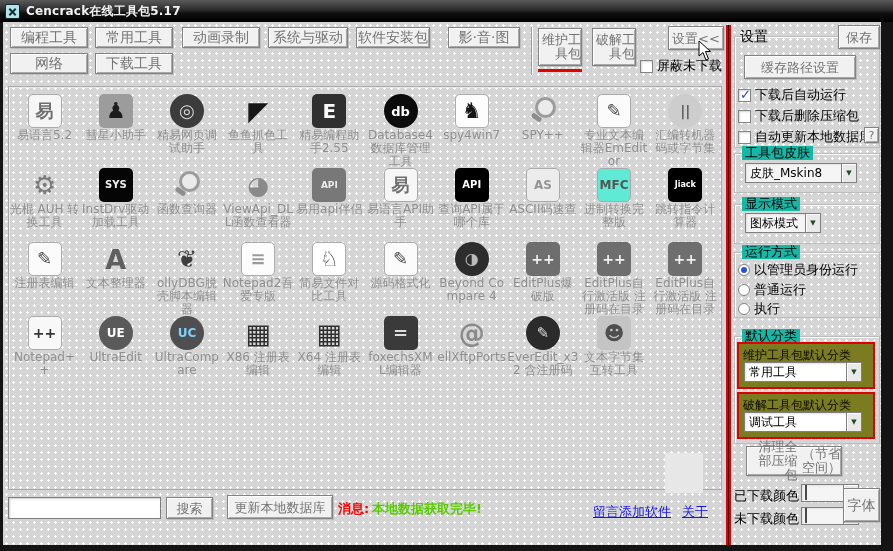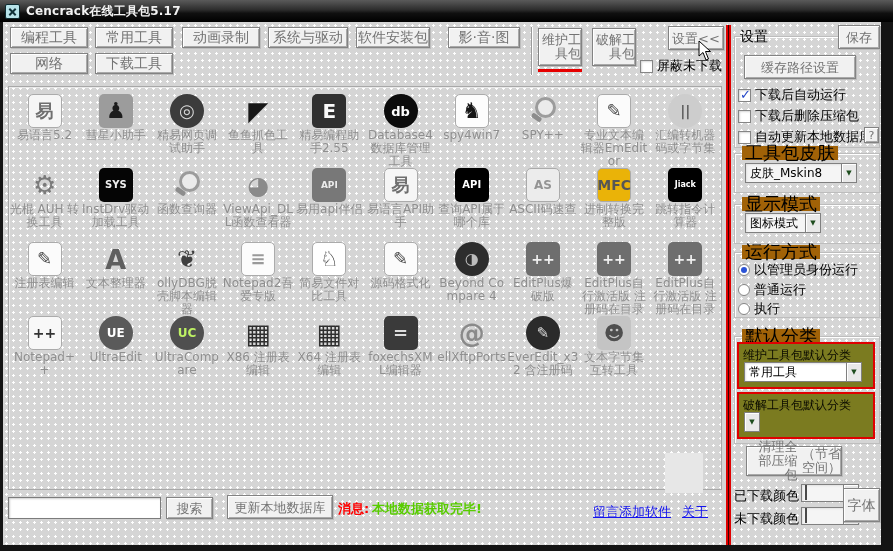--- a/index.html
+++ b/index.html
@@ -46,21 +46,21 @@
   .combo{position:absolute;display:flex;z-index:5}
   .combo-field{flex:1;background:#f5f5f5;border:1px solid #808080;border-right:none;font-size:12px;color:#000;
     padding:2px 4px;white-space:nowrap;overflow:hidden;line-height:14px;box-shadow:inset 1px 1px 2px #e2e2e2}
   .combo-arrow{width:16px;background:#e9e9e9;border:1px solid #808080;box-shadow:inset 1px 1px 0 #fff;
     display:flex;align-items:center;justify-content:center}
   .combo-arrow::after{content:"▼";font-size:7px;color:#1e4d1e}
   .swatch{width:26px;height:12px;border:1px solid #4a4a4a;margin:2px 3px}
 
   
   .group{position:absolute;border:1px solid #bdbdbd;box-shadow:inset 1px 1px 0 #fff;z-index:3}
-  .glabel{position:absolute;font-size:18px;color:#000;background:#a16207;padding:0 3px;line-height:14px;z-index:5}
+  .glabel{position:absolute;font-size:13px;color:#000;background:#14b8a6;padding:0 3px;line-height:14px;z-index:5}
 
   
   .olive{position:absolute;background:#7b7b20;border:2px solid #e00000;z-index:5}
   .olive .olabel{font-size:12px;color:#0a0a00;padding:3px 4px 0;white-space:nowrap}
 
   
   .panel{position:absolute;left:8px;top:86px;width:714px;height:404px;border:1px solid #a8a8a8;
     box-shadow:inset 1px 1px 0 #e9e9e9;z-index:2}
   .tools{position:absolute;left:9px;top:92px;width:712px;display:grid;grid-template-columns:repeat(10,71.2px);
     grid-auto-rows:74px;z-index:3}
@@ -214,21 +214,21 @@
     <div class="tool-icon shape-square" style="background: rgb(0, 0, 0); color: rgb(255, 255, 255); font-size: 10px;">API</div>
     <div class="tool-label">查询API属于哪个库</div>
   </div>
 
   <div class="tool">
     <div class="tool-icon shape-square bordered" style="background: rgb(236, 236, 236); color: rgb(148, 148, 148); font-size: 12px;">AS</div>
     <div class="tool-label">ASCII码速查</div>
   </div>
 
   <div class="tool">
-    <div class="tool-icon shape-square bordered" style="background: #eab308; color: rgb(86, 86, 86); font-size: 14px;">MFC</div>
+    <div class="tool-icon shape-square bordered" style="background: #5eead4; color: rgb(86, 86, 86); font-size: 12px;">MFC</div>
     <div class="tool-label">进制转换完整版</div>
   </div>
 
   <div class="tool">
     <div class="tool-icon shape-square" style="background: rgb(0, 0, 0); color: rgb(255, 255, 255); font-size: 8px;">Jiack</div>
     <div class="tool-label">跳转指令计算器</div>
   </div>
 
   <div class="tool">
     <div class="tool-icon shape-square bordered" style="background: rgb(251, 251, 251); color: rgb(74, 74, 74); font-size: 18px;">✎</div>
@@ -284,21 +284,21 @@
     <div class="tool-icon shape-square bordered" style="background: rgb(248, 248, 248); color: rgb(51, 51, 51); font-size: 14px;">++</div>
     <div class="tool-label">Notepad++</div>
   </div>
 
   <div class="tool">
     <div class="tool-icon shape-circle" style="background: rgb(90, 90, 90); color: rgb(255, 255, 255); font-size: 12px;">UE</div>
     <div class="tool-label">UltraEdit</div>
   </div>
 
   <div class="tool">
-    <div class="tool-icon shape-circle" style="background: rgb(79, 79, 79); color: #bef264; font-size: 12px;">UC</div>
+    <div class="tool-icon shape-circle" style="background: rgb(79, 79, 79); color: #7dd3fc; font-size: 12px;">UC</div>
     <div class="tool-label">UltraCompare</div>
   </div>
 
   <div class="tool">
     <div class="tool-icon shape-plain" style="color: rgb(46, 46, 46); font-size: 27px;">▦</div>
     <div class="tool-label">X86 注册表编辑</div>
   </div>
 
   <div class="tool">
     <div class="tool-icon shape-plain" style="color: rgb(46, 46, 46); font-size: 27px;">▦</div>
@@ -391,20 +391,21 @@
 </div>
 <div class="combo" style="left:744px;top:362px;width:118px;height:20px">
   <div class="combo-field" style="background:#fff">常用工具</div>
   <div class="combo-arrow"></div>
 </div>
 
 <div class="olive" style="left:737px;top:392px;width:138px;height:47px">
   <div class="olabel">破解工具包默认分类</div>
 </div>
 <div class="combo" style="left:744px;top:412px;width:118px;height:20px">
+  <div class="combo-field" style="background:#fff">调试工具</div>
   <div class="combo-arrow"></div>
 </div>
 
 <div class="btn" style="left:746px;top:446px;width:96px;height:30px;flex-direction:row;font-size:13px;line-height:14px">
   <span>清理全部压缩包</span>
   <span>（节省空间）</span>
 </div>
 
 <div class="sb-label" style="left:734px;top:487px">已下载颜色</div>
 <div class="combo" style="left:801px;top:484px;width:58px;height:18px">

